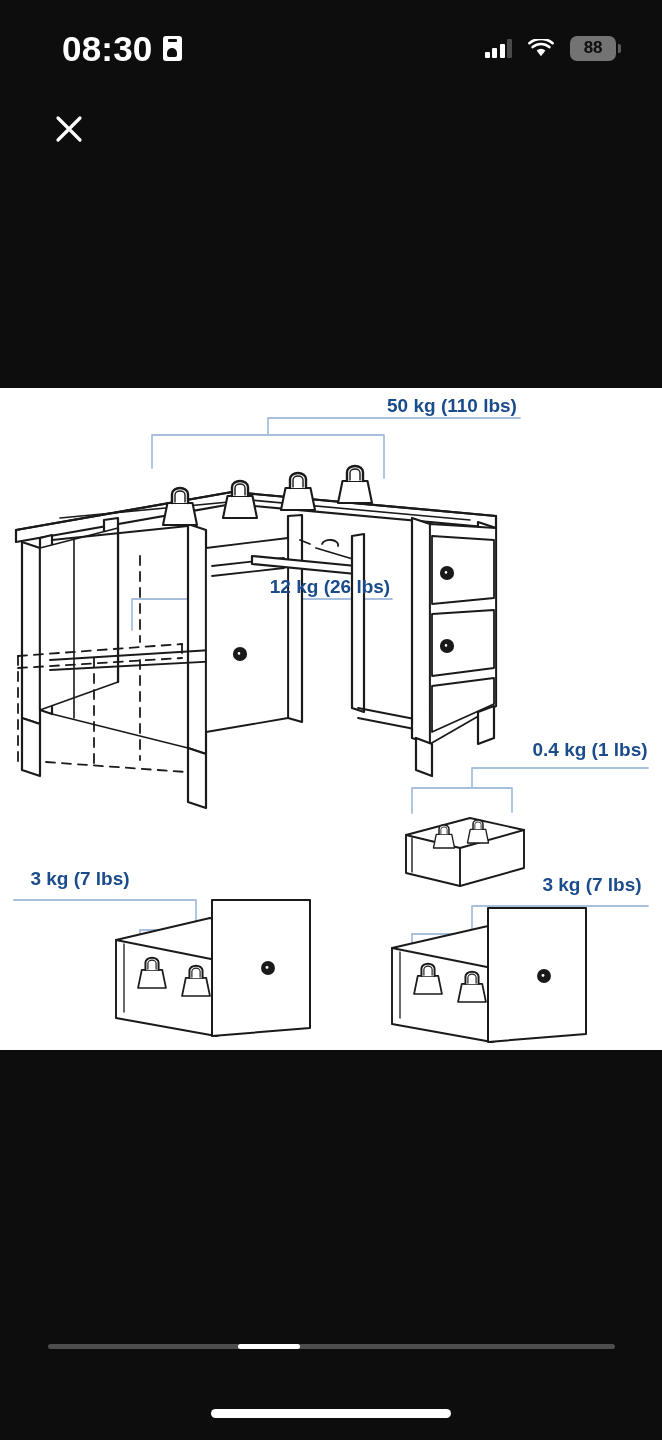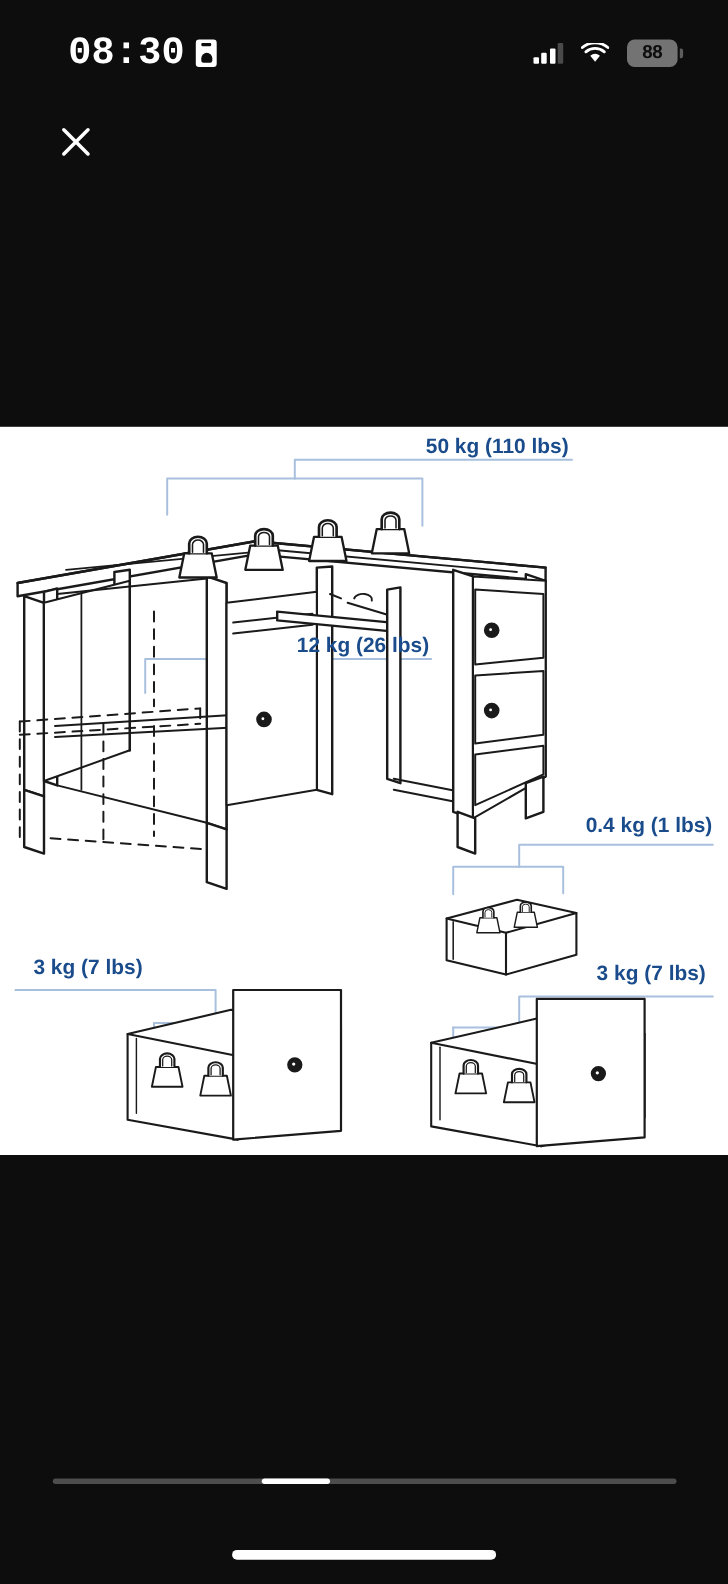--- a/index.html
+++ b/index.html
@@ -17,21 +17,21 @@
 
   
   .statusbar {
     position:absolute; top:0; left:0; width:662px; height:96px;
     display:flex; align-items:center; justify-content:space-between;
     padding:0 46px 0 62px;
   }
   .status-left { display:flex; align-items:center; gap:10px; }
   .clock {
     color:#ffffff; font-size:35px; font-weight:600;
-    letter-spacing:0.2px; line-height:1;font-family:Liberation Mono, monospace;
+    letter-spacing:0.2px; line-height:1;
   }
   .idcard-icon {
     width:19px; height:25px; background:#ffffff; border-radius:3px;
     position:relative; display:inline-block;
   }
   .idcard-icon::before {
     content:""; position:absolute; top:3px; left:5px;
     width:9px; height:3px; background:#0d0d0d; border-radius:1px;
   }
   .idcard-icon::after {

